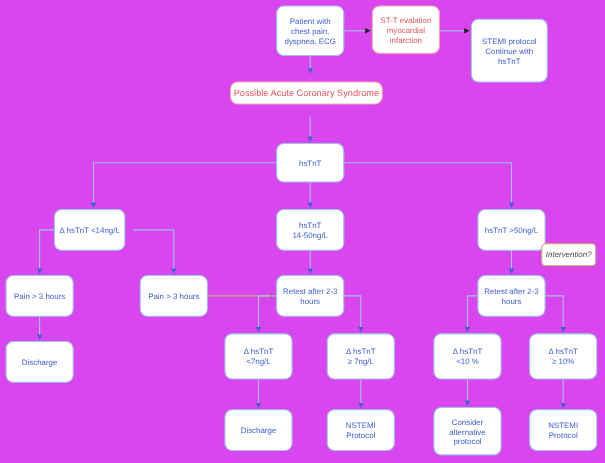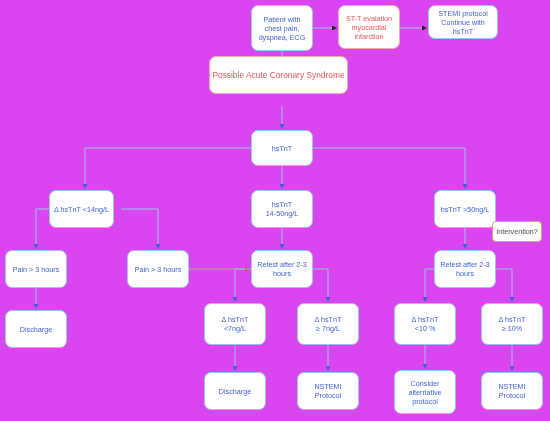--- a/index.html
+++ b/index.html
@@ -122,30 +122,30 @@
     </g>
   </svg>
 
   <div id="node-layer">
       <div class="node blue" style="left: 251px; top: 5px; width: 62px; height: 46px;">Patient with
 chest pain,
 dyspnea, ECG</div>
       <div class="node red" style="left: 338px; top: 5px; width: 62px; height: 44px;">ST-T evalation
 myocardial
 infarction</div>
-      <div class="node blue" style="left: 428px; top: 5px; width: 70px; height: 34px;">STEMI protocol
+      <div class="node blue" style="left: 428px; top: 17px; width: 70px; height: 58px;">STEMI protocol
 Continue with
 hsTnT</div>
-      <div class="node red wide-red" style="left: 209px; top: 56px; width: 139px; height: 38px;">Possible Acute Coronary Syndrome</div>
+      <div class="node red wide-red" style="left: 209px; top: 74px; width: 139px; height: 21px;">Possible Acute Coronary Syndrome</div>
       <div class="node blue" style="left: 251px; top: 130px; width: 62px; height: 36px;">hsTnT</div>
       <div class="node blue" style="left: 49px; top: 190px; width: 65px; height: 38px;">Δ hsTnT &lt;14ng/L</div>
       <div class="node blue" style="left: 251px; top: 190px; width: 62px; height: 38px;">hsTnT
 14-50ng/L</div>
       <div class="node blue" style="left: 434px; top: 190px; width: 62px; height: 38px; text-align: center;">hsTnT &gt;50ng/L</div>
-      <div class="node tan" style="left: 492px; top: 221px; width: 50px; height: 21px;">Intervention?</div>
+      <div class="node tan" style="left: 492px; top: 221px; width: 50px; height: 21px; font-style: italic;">Intervention?</div>
       <div class="node blue" style="left: 5px; top: 250px; width: 62px; height: 38px;">Pain &gt; 3 hours</div>
       <div class="node blue" style="left: 127px; top: 250px; width: 62px; height: 38px;">Pain &gt; 3 hours</div>
       <div class="node blue" style="left: 251px; top: 250px; width: 62px; height: 38px;">Retest after 2-3
 hours</div>
       <div class="node blue" style="left: 434px; top: 250px; width: 62px; height: 38px;">Retest after 2-3
 hours</div>
       <div class="node blue" style="left: 5px; top: 310px; width: 62px; height: 38px;">Discharge</div>
       <div class="node blue" style="left: 204px; top: 303px; width: 62px; height: 42px;">Δ hsTnT
 &lt;7ng/L</div>
       <div class="node blue" style="left: 297px; top: 303px; width: 62px; height: 42px;">Δ hsTnT

